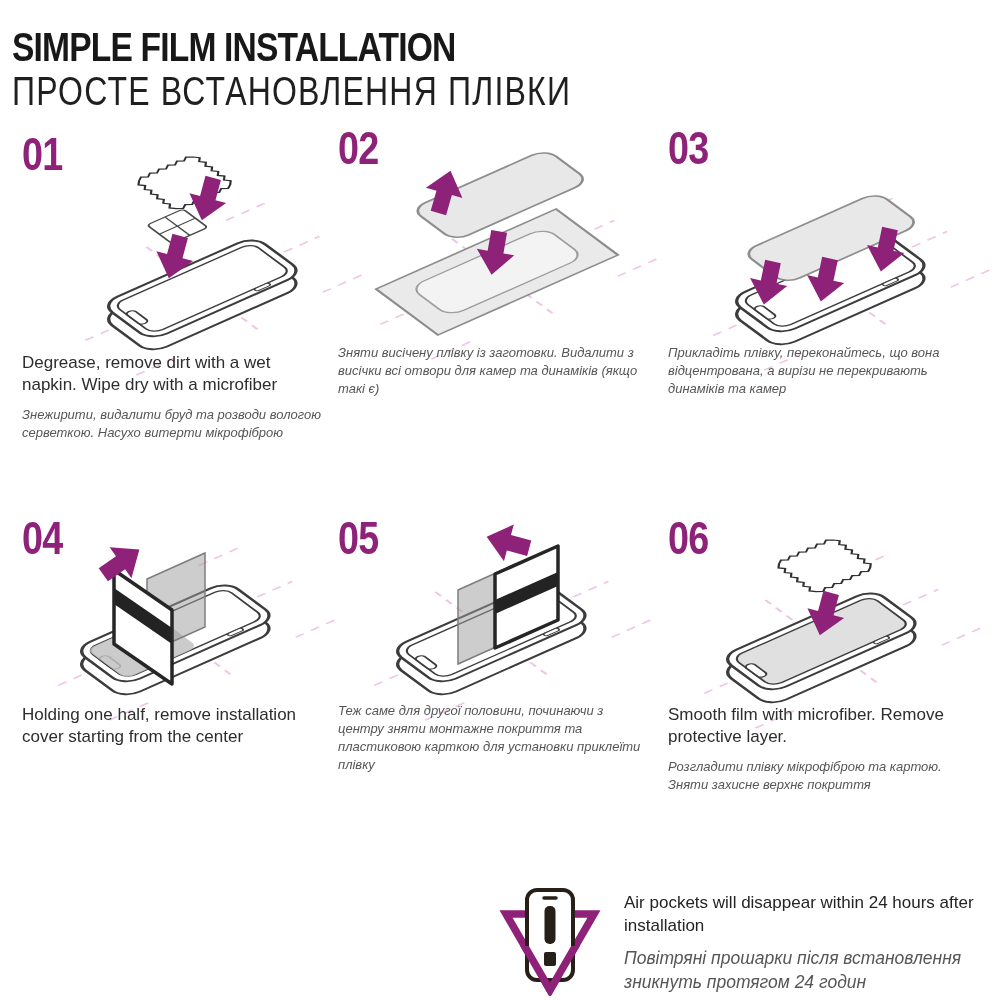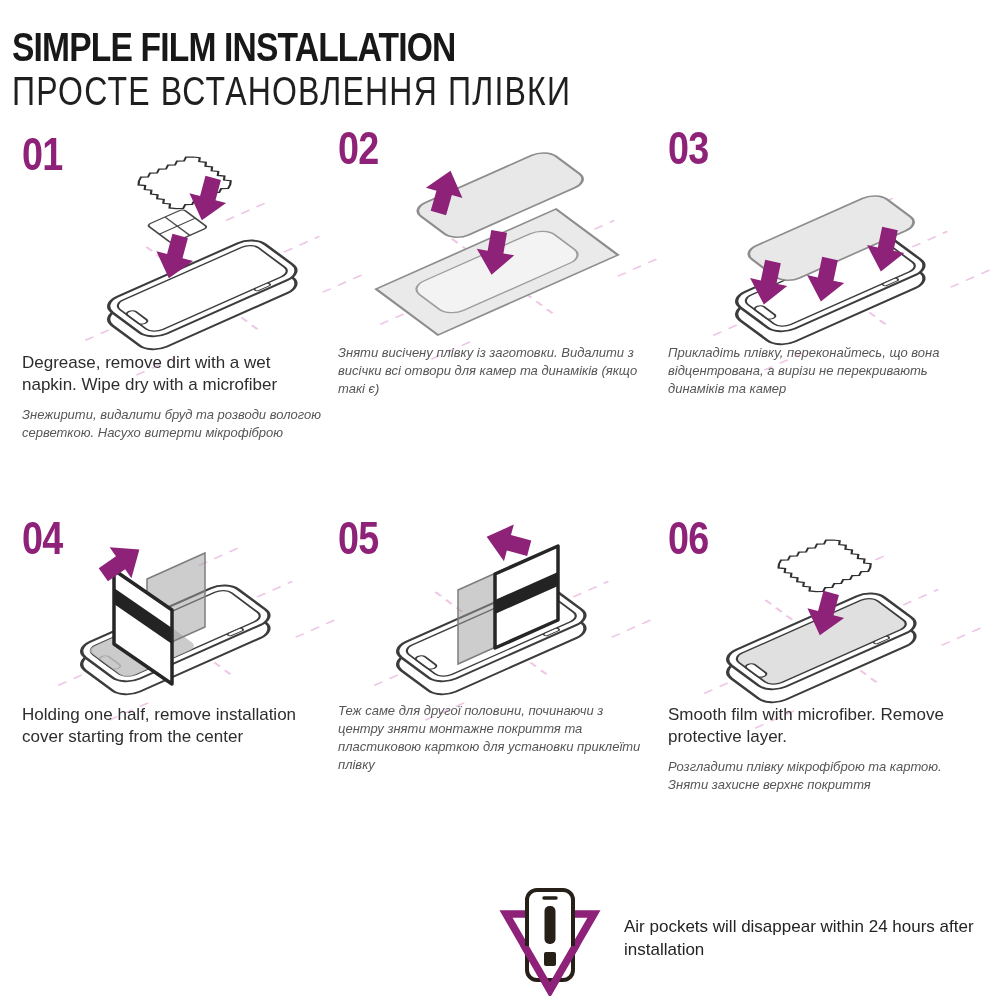--- a/index.html
+++ b/index.html
@@ -197,14 +197,15 @@
       </clipPath>
     <polygon points="6,30 94,30 50,106" fill="none" stroke="#8e2178" stroke-width="7.5"></polygon>
     <rect x="27" y="6" width="46" height="90" rx="10" fill="#fff" stroke="#262019" stroke-width="4"></rect>
     <line x1="44" y1="14" x2="56" y2="14" stroke="#262019" stroke-width="3.5" stroke-linecap="round"></line>
     <polygon points="6,30 94,30 50,106" fill="none" stroke="#8e2178" stroke-width="7.5" clip-path="url(#vclip)"></polygon>
     <rect x="44.5" y="22" width="11" height="38" rx="5" fill="#262019"></rect>
     <rect x="44" y="68" width="12" height="14" rx="2" fill="#262019"></rect>
   </svg>
   <div class="f-txt">
     <div class="f-en">Air pockets will disappear within 24 hours after installation</div>
+    <div class="f-ua">Повітряні прошарки після встановлення зникнуть протягом 24 годин</div>
   </div>
 </div>
 
 </body></html>

